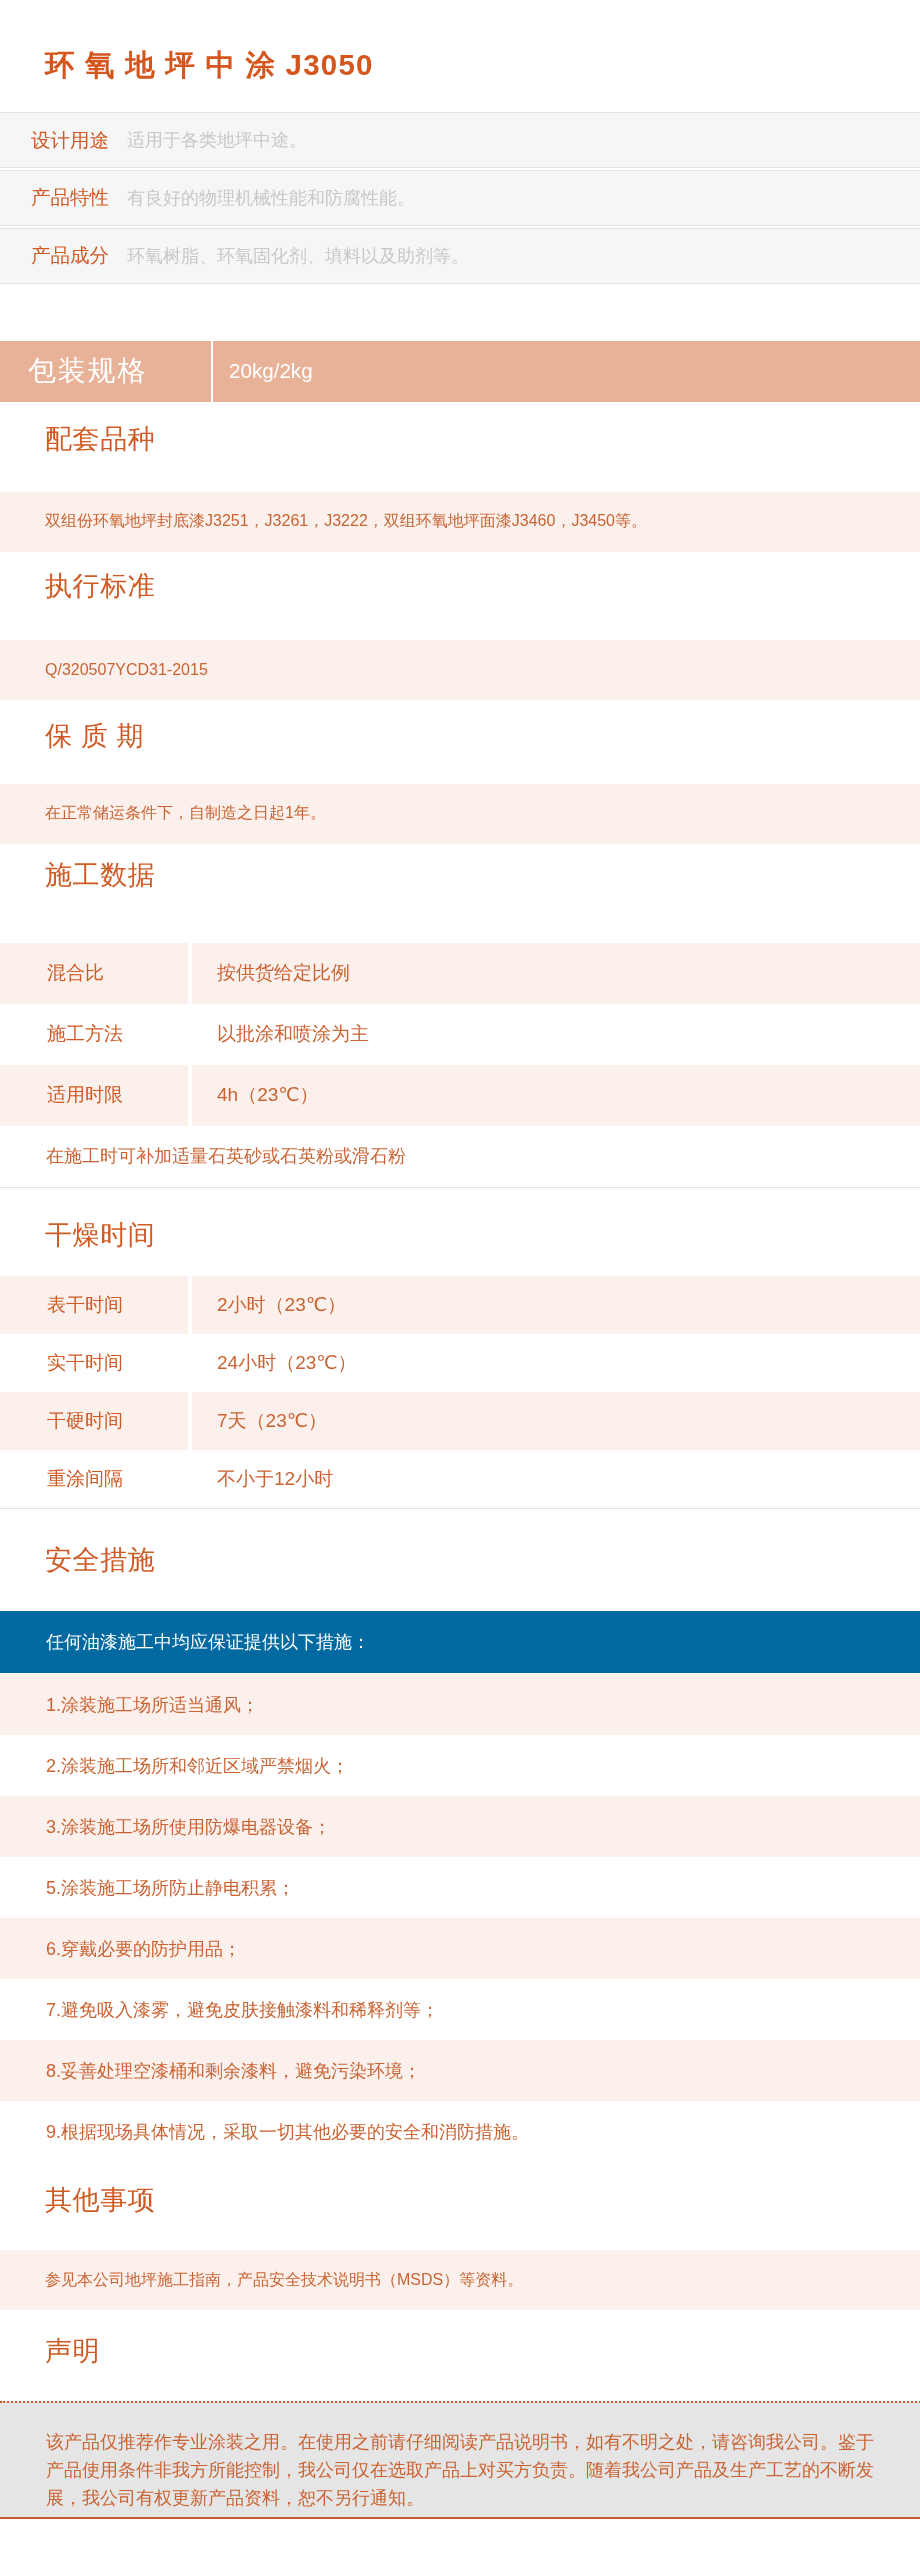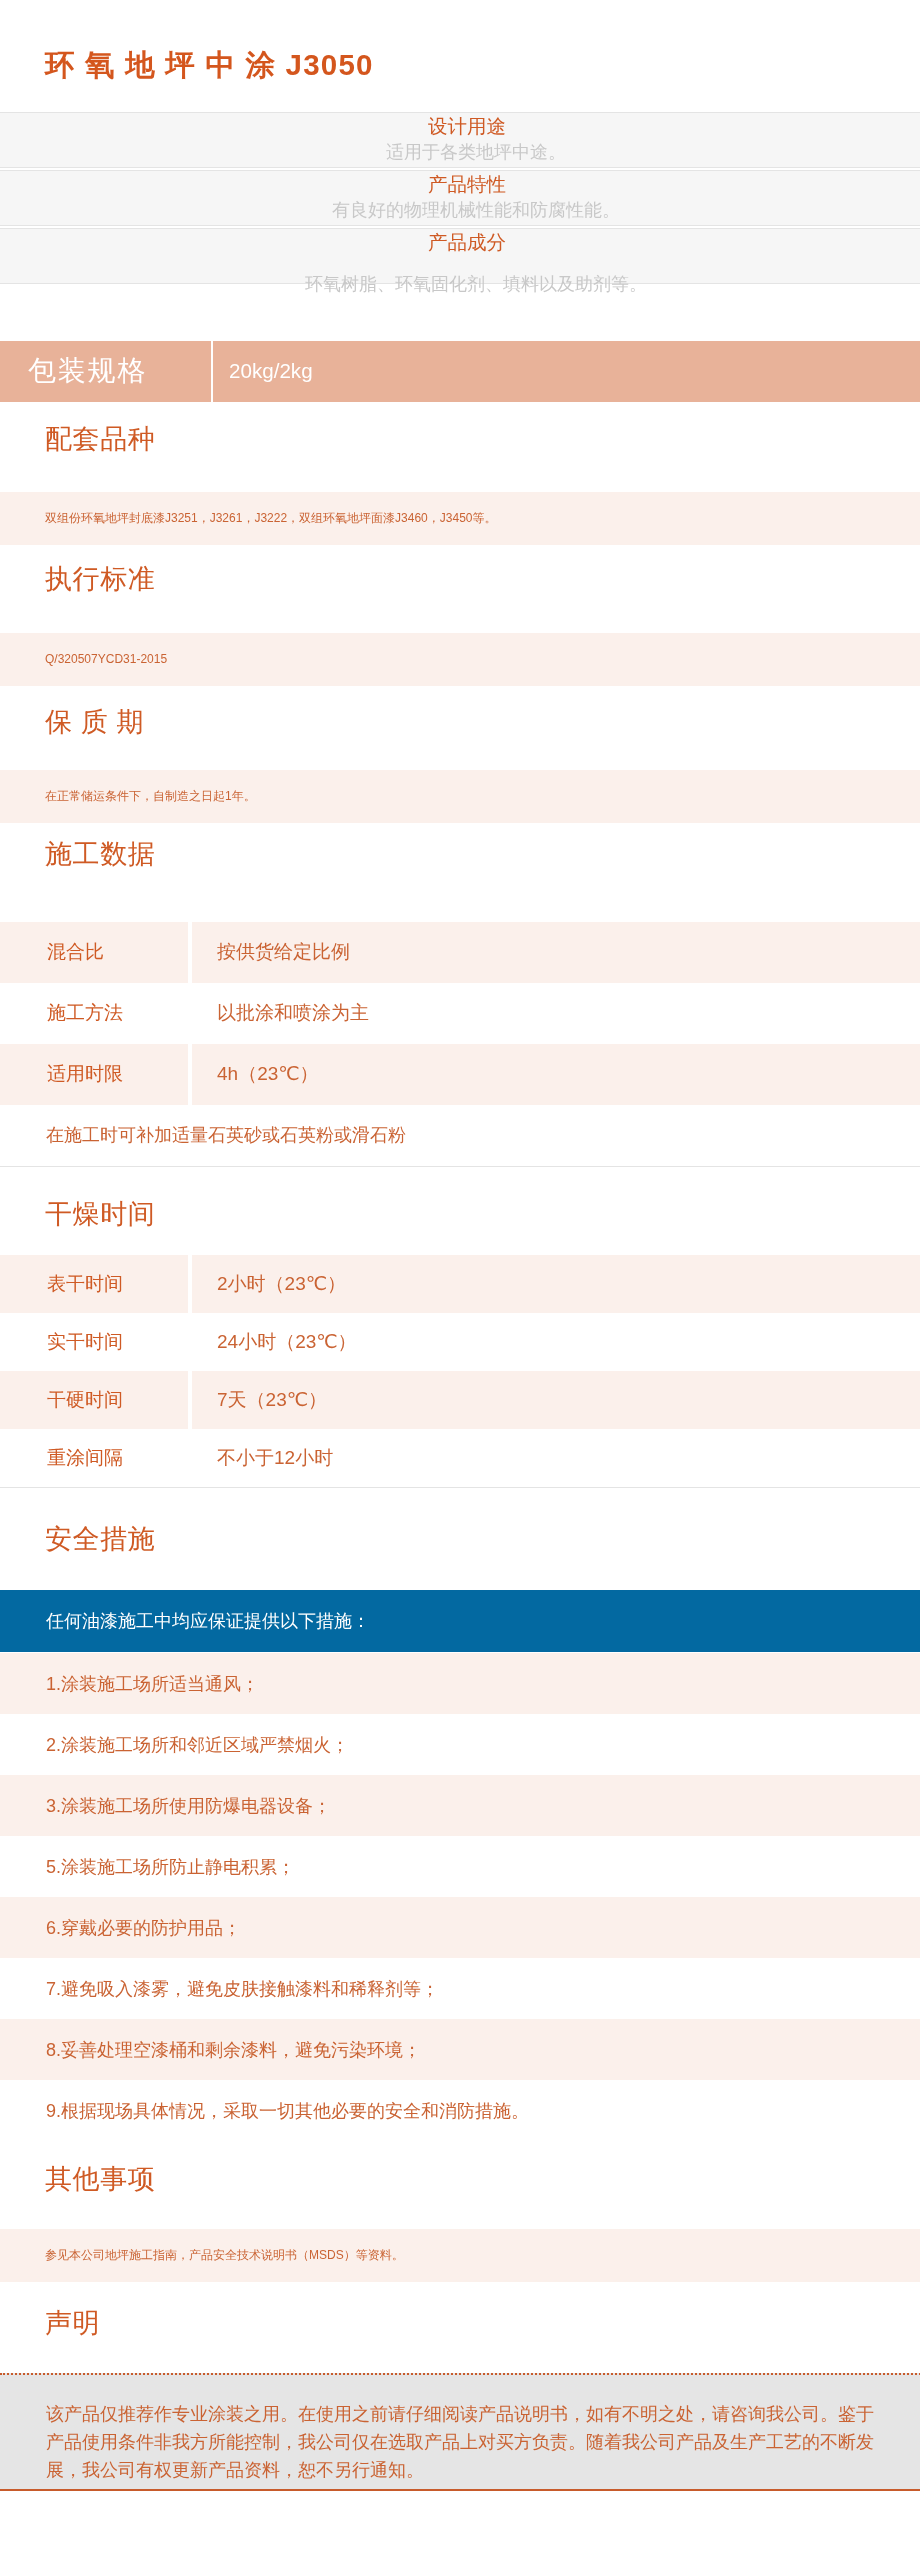--- a/index.html
+++ b/index.html
@@ -35,23 +35,22 @@
   .props { width: 100%; }
   .prop-row {
     height: 56px;
     background: #f6f6f6;
     border-top: 0.6px solid #e4e4e4;
     border-bottom: 0.6px solid #e4e4e4;
     margin-bottom: 1.8px;
     display: flex;
     align-items: center;
     padding-left: 31px;
-    flex-direction: column;
-  }
-  .prop-row:last-child { margin-bottom: 16px; gap: 16px; }
+  }
+  .prop-row:last-child { margin-bottom: 16px; }
   .prop-label { min-width: 96px; font-size: 19.5px; color: #cf5a24; }
   .prop-value { font-size: 18px; color: #c8c8c8; }
 
   
   .banner { height: 61px; display: flex; background: #e8b299; }
   .banner-label {
     width: 213px;
     border-right: 2.4px solid #ffffff;
     display: flex; align-items: center;
     padding-left: 28px;
@@ -67,25 +66,25 @@
     margin-left: 45px;
     font-size: 27px;
     line-height: 32px;
     font-weight: normal;
     color: #cf5a24;
     letter-spacing: 0.6px;
   }
 
   
   .full-row {
-    height: 53px;
+    height: 60px;
     background: #fbf0eb;
     display: flex; align-items: center;
     padding-left: 45px; padding-right: 35px;
-    font-size: 12px; color: #ca6333;
+    font-size: 16px; color: #ca6333;
   }
 
   
   .spec-table { border-bottom: 0.6px solid #e4e4e4; }
   .spec-row { display: flex; }
   .spec-table.t1 .spec-row { height: 61px; }
   .spec-table.t2 .spec-row { height: 58px; }
   .spec-row.pink { background: #fbf0eb; }
   .spec-row.white { background: #ffffff; }
   .spec-label {

